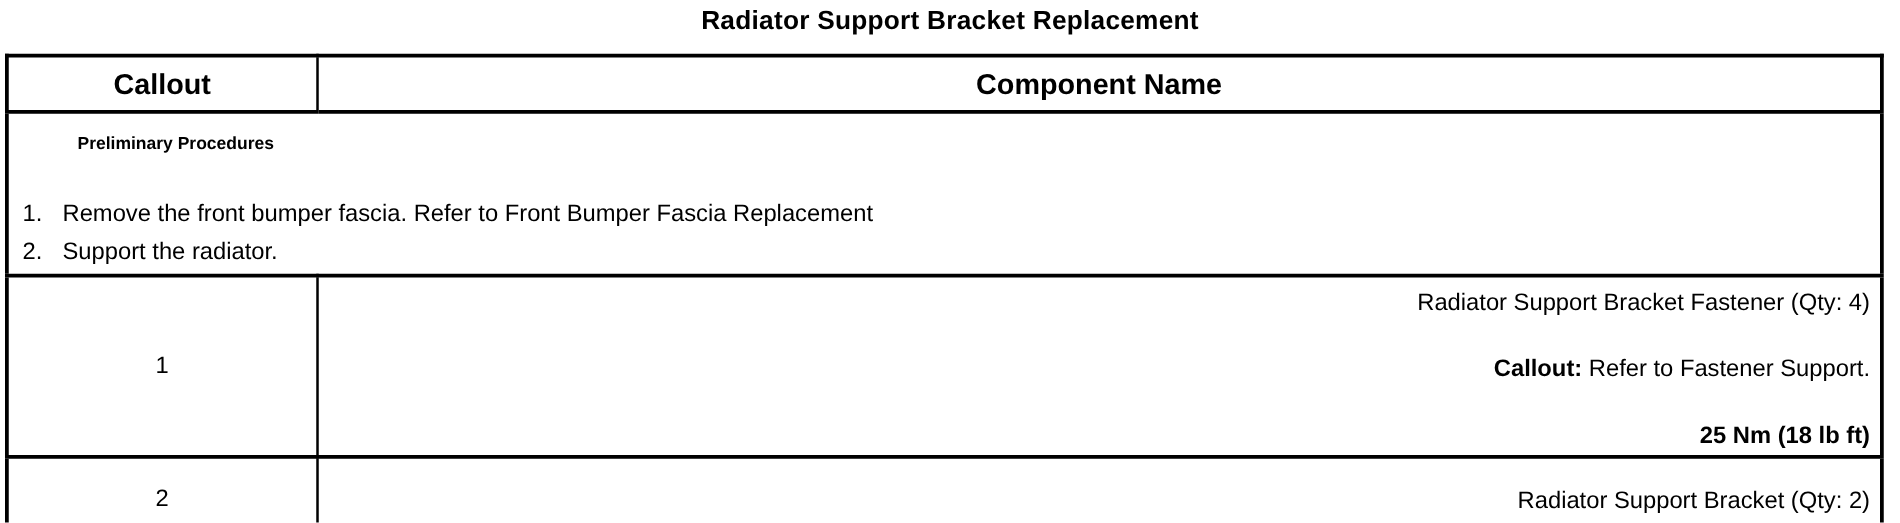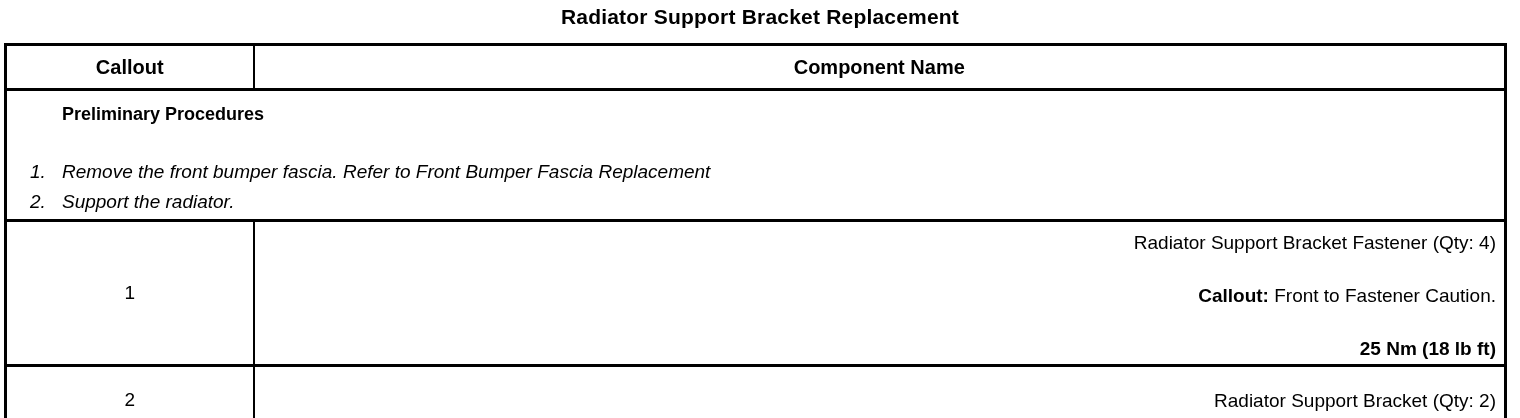--- a/index.html
+++ b/index.html
@@ -28,50 +28,49 @@
     width: 1503px;
     margin-left: 4px;
     margin-top: 11px;
     font-size: 19px;
   }
   table.parts-table {
     border: 3px solid #000;
   }
   col.col-callout { width: 248px; }
   thead th {
-    font-size: 20px;
+    font-size: 23px;
     font-weight: bold;
     text-align: center;
     vertical-align: middle;
     height: 42px;
     padding: 0;
     border-bottom: 3px solid #000;
   }
   thead th.callout-hdr {
     border-right: 2px solid #000;
   }
   tbody tr { border-top: 3px solid #000; }
 
   
   td.prelim-cell {
     padding: 10px 8px 2px 0;
     vertical-align: top;
     height: 116px;
   }
   .prelim-heading {
     font-weight: bold;
-    font-size: 18px;
+    font-size: 14px;
     line-height: 26px;
     padding-left: 55px;
   }
   .step {
     line-height: 30px;
-    padding-left: 23px;
+    padding-left: 11px;
     white-space: nowrap;
-    font-style: italic;
   }
   .step-first { margin-top: 30px; }
   .step-num {
     display: inline-block;
     width: 32px;
   }
 
   
   td.callout-cell {
     text-align: center;
@@ -129,21 +128,21 @@
           <div class="step">
             <span class="step-num">2.</span><span>Support the radiator.</span>
           </div>
         </td>
       </tr>
 
       <tr>
         <td class="callout-cell">1</td>
         <td class="component-cell">
           <p class="line">Radiator Support Bracket Fastener (Qty: 4)</p>
-          <p class="line"><span class="bold">Callout:</span><span> Front to Fastener Caution.</span></p>
+          <p class="line"><span class="bold">Callout:</span><span> Refer to Fastener Support.</span></p>
           <p class="line bold">25 Nm (18 lb ft)</p>
         </td>
       </tr>
 
       <tr class="row-single">
         <td class="callout-cell">2</td>
         <td class="component-cell">
           <p class="line">Radiator Support Bracket (Qty: 2)</p>
         </td>
       </tr>

